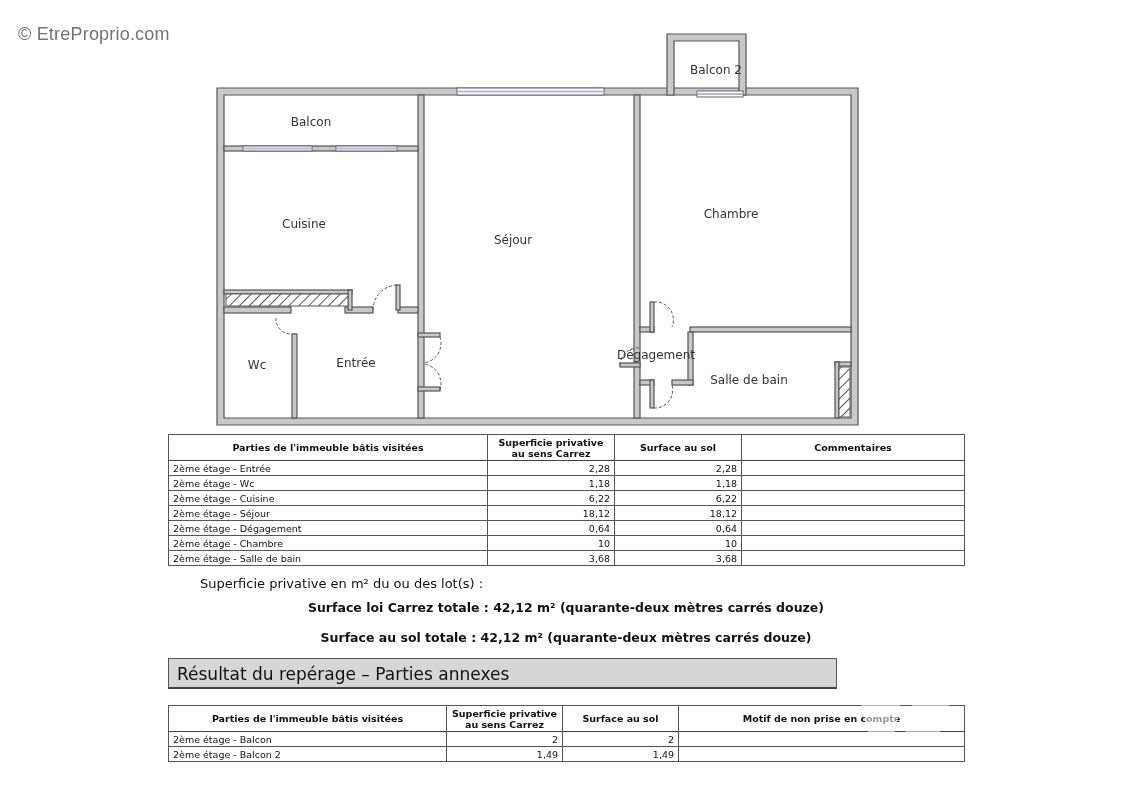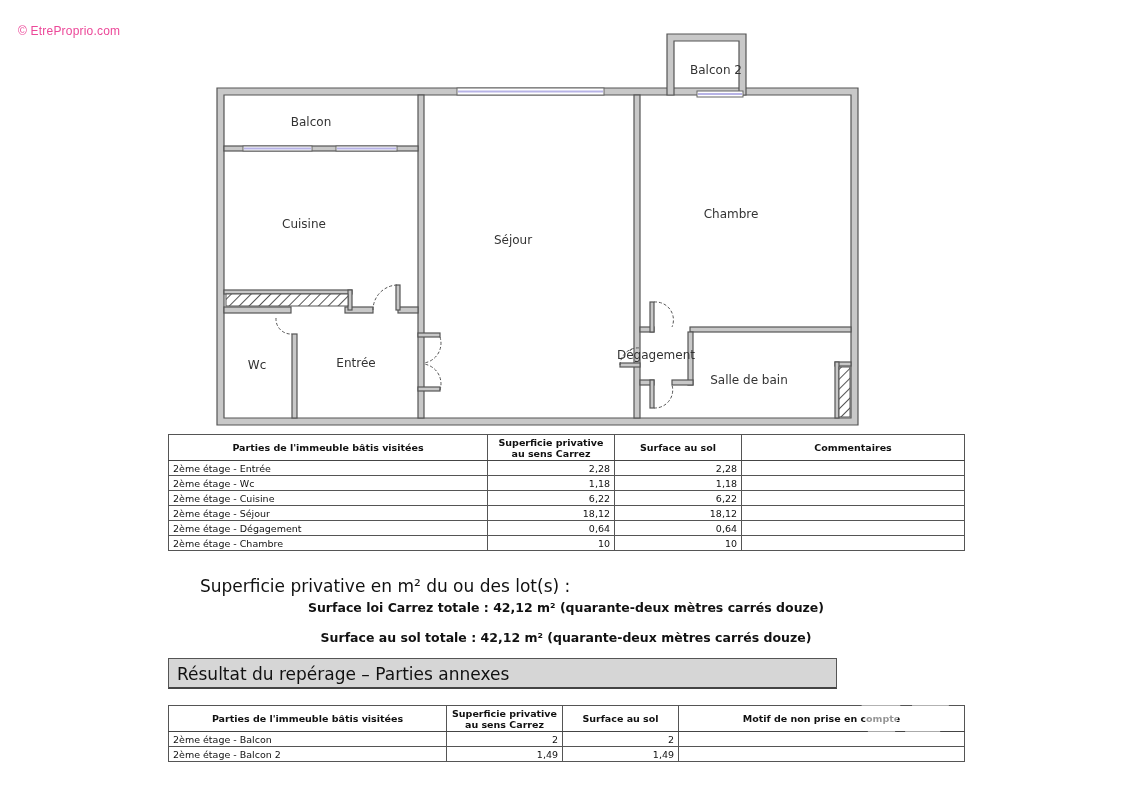--- a/index.html
+++ b/index.html
@@ -1,35 +1,35 @@
 <!DOCTYPE html>
 <html><head>
   <meta charset="utf-8">
   <style>
     html, body { margin: 0; padding: 0; }
     body {
       width: 1130px; height: 800px; background: #ffffff; position: relative; overflow: hidden;
       font-family: "DejaVu Sans", sans-serif; color: #111;
     }
     .watermark {
-      position: absolute; left: 18px; top: 24px; font-size: 12px; color: #ec4899;
+      position: absolute; left: 18px; top: 24px; font-size: 18px; color: #737373;
       font-family: "Liberation Sans", sans-serif; letter-spacing: 0.2px; text-align: center;
     }
     .plan { position: absolute; left: 0; top: 0; }
     .room-label { font-family: "DejaVu Sans", sans-serif; font-size: 12px; fill: #333; }
     table.t {
       position: absolute; border-collapse: collapse; font-family: "DejaVu Sans", sans-serif;
       font-size: 9.5px; color: #111; table-layout: fixed;
     }
     table.t td, table.t th { border: 1px solid #555; padding: 0 4px; height: 14px; line-height: 13px; }
     table.t th { font-weight: bold; text-align: center; background: #fff; height: 25px; line-height: 11px; }
     table.t td.num { text-align: right; }
     table.t tr.hdr th { border-bottom: 1.5px solid #444; }
     .summary-intro {
-      position: absolute; left: 200px; top: 576px; font-size: 17px;
+      position: absolute; left: 200px; top: 576px; font-size: 13px;
       font-family: "DejaVu Sans", sans-serif; color: #111;
     }
     .summary-line {
       position: absolute; left: 168px; width: 796px; text-align: center; font-weight: bold;
       font-size: 12.5px; font-family: "DejaVu Sans", sans-serif; color: #111;
     }
     .section-banner {
       position: absolute; left: 168px; top: 658px; width: 669px; height: 31px;
       background: #d6d6d6; border: 1px solid #555; border-bottom: 2px solid #444;
       box-sizing: border-box;
@@ -169,20 +169,26 @@
     <td class="num">0,64</td>
     <td class="num">0,64</td>
     <td></td>
   </tr>
   <tr>
     <td>2ème étage - Chambre</td>
     <td class="num">10</td>
     <td class="num">10</td>
     <td></td>
   </tr>
+  <tr>
+    <td>2ème étage - Salle de bain</td>
+    <td class="num">3,68</td>
+    <td class="num">3,68</td>
+    <td></td>
+  </tr>
 </tbody>
   </table>
 
 <div class="summary-intro">Superficie privative en m² du ou des lot(s) :</div>
 <div class="summary-line" style="top:600px;">Surface loi Carrez totale : 42,12 m² (quarante-deux mètres carrés douze)</div>
 <div class="summary-line" style="top:630px;">Surface au sol totale : 42,12 m² (quarante-deux mètres carrés douze)</div>
 
 <div class="section-banner">
   <span>Résultat du repérage – Parties annexes</span>
 </div>

